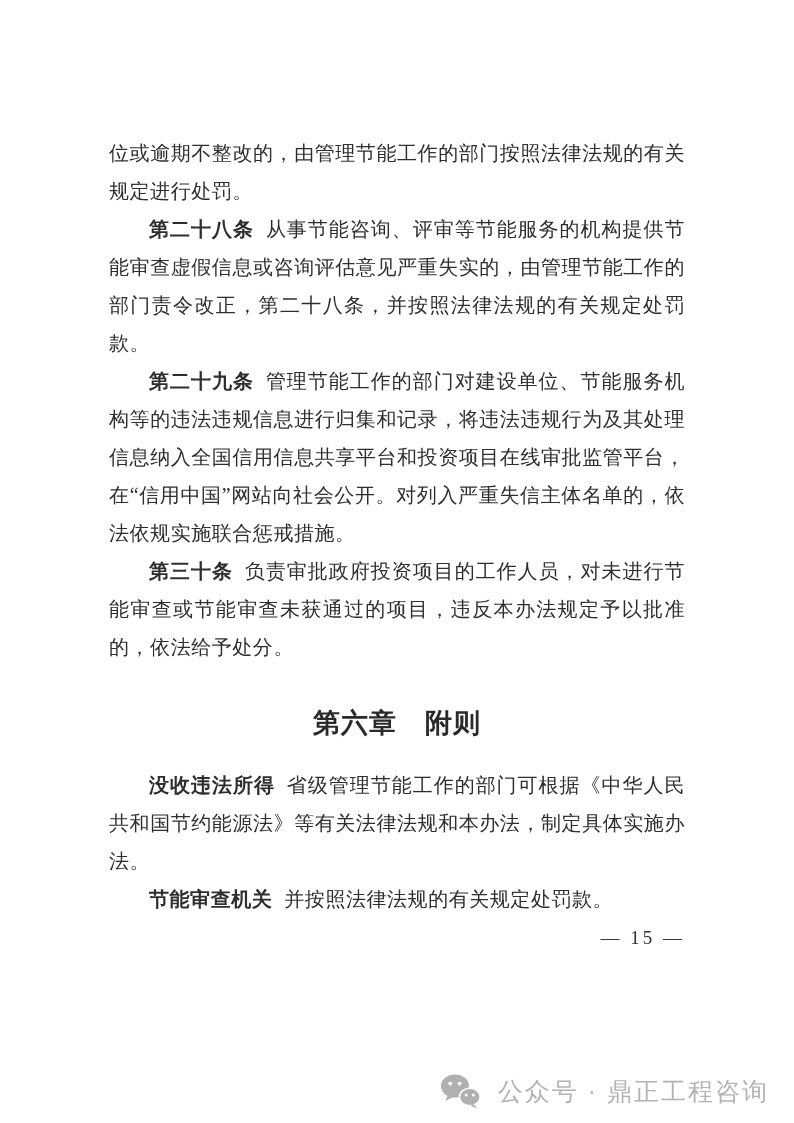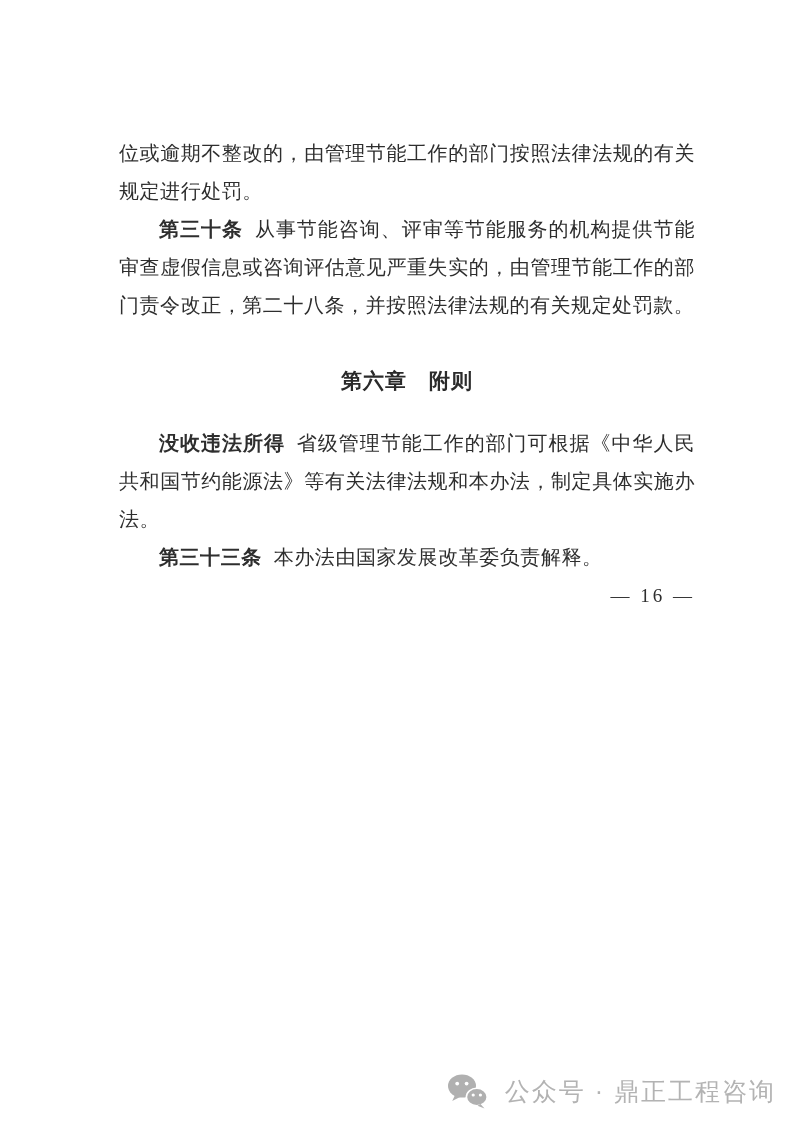--- a/index.html
+++ b/index.html
@@ -15,21 +15,21 @@
     font-family: "Liberation Serif", serif;
   }
   .page {
     position: absolute;
     inset: 0;
     background: #ffffff;
   }
   .content {
     position: absolute;
     top: 134px;
-    left: 119px;
+    left: 109px;
     width: 576px;
     color: #2e2e2e;
   }
   .para {
     margin: 0;
     font-size: 20px;
     line-height: 38px;
     letter-spacing: 0.55px;
     text-align: justify;
     text-justify: inter-ideograph;
@@ -38,39 +38,39 @@
   .para.continuation {
     text-indent: 0;
   }
   .term {
     font-weight: 700;
     margin-right: 0.6em;
     font-family: "Liberation Sans", "Liberation Serif", sans-serif;
   }
   .chapter {
     margin: 38px 0 24px 0;
-    font-size: 21px;
+    font-size: 27px;
     line-height: 38px;
     font-weight: 700;
     text-align: center;
     letter-spacing: 1px;
     font-family: "Liberation Sans", "Liberation Serif", sans-serif;
     color: #2a2a2a;
   }
   .pagenum {
     margin-top: 8px;
     text-align: right;
     font-size: 19px;
     line-height: 24px;
     letter-spacing: 3px;
     color: #2e2e2e;
   }
   .footer {
     position: absolute;
-    right: 18px;
+    right: 25px;
     bottom: 14px;
     display: flex;
     align-items: center;
     gap: 17px;
     color: #b3b3b3;
     font-size: 25px;
     letter-spacing: 2px;
     font-family: "Liberation Sans", sans-serif;
   }
   .wechat-icon {
@@ -79,32 +79,34 @@
 </style>
 </head>
 <body>
 
 <div class="page">
 
   <div class="content">
 
     <p class="para continuation"><span>位或逾期不整改的，由管理节能工作的部门按照法律法规的有关规定进行处罚。</span></p>
 
-    <p class="para"><span class="term">第三十条</span><span>从事节能咨询、评审等节能服务的机构提供节能审查虚假信息或咨询评估意见严重失实的，由管理节能工作的部门责令改正，第二十八条，并按照法律法规的有关规定处罚款。</span></p>
+    <p class="para"><span class="term">第二十八条</span><span>从事节能咨询、评审等节能服务的机构提供节能审查虚假信息或咨询评估意见严重失实的，由管理节能工作的部门责令改正，第二十八条，并按照法律法规的有关规定处罚款。</span></p>
 
+    <p class="para"><span class="term">第二十九条</span><span>管理节能工作的部门对建设单位、节能服务机构等的违法违规信息进行归集和记录，将违法违规行为及其处理信息纳入全国信用信息共享平台和投资项目在线审批监管平台，在“信用中国”网站向社会公开。对列入严重失信主体名单的，依法依规实施联合惩戒措施。</span></p>
 
+    <p class="para"><span class="term">第三十条</span><span>负责审批政府投资项目的工作人员，对未进行节能审查或节能审查未获通过的项目，违反本办法规定予以批准的，依法给予处分。</span></p>
 
 
     <h2 class="chapter">第六章　附则</h2>
 
     <p class="para"><span class="term">没收违法所得</span><span>省级管理节能工作的部门可根据《中华人民共和国节约能源法》等有关法律法规和本办法，制定具体实施办法。</span></p>
 
-    <p class="para"><span class="term">第三十三条</span><span>本办法由国家发展改革委负责解释。</span></p>
+    <p class="para"><span class="term">节能审查机关</span><span>并按照法律法规的有关规定处罚款。</span></p>
 
-    <div class="pagenum">— 16 —</div>
+    <div class="pagenum">— 15 —</div>
 
   </div>
 
   <div class="footer">
     <span>
       <svg class="wechat-icon" width="41" height="36" viewBox="0 0 41 36" xmlns="http://www.w3.org/2000/svg">
         <g fill="#b0b0b0">
           <ellipse cx="15" cy="13" rx="14" ry="11.6"></ellipse>
           <path d="M8.5 21 L5.2 28 L14 23.5 Z"></path>
         </g>

